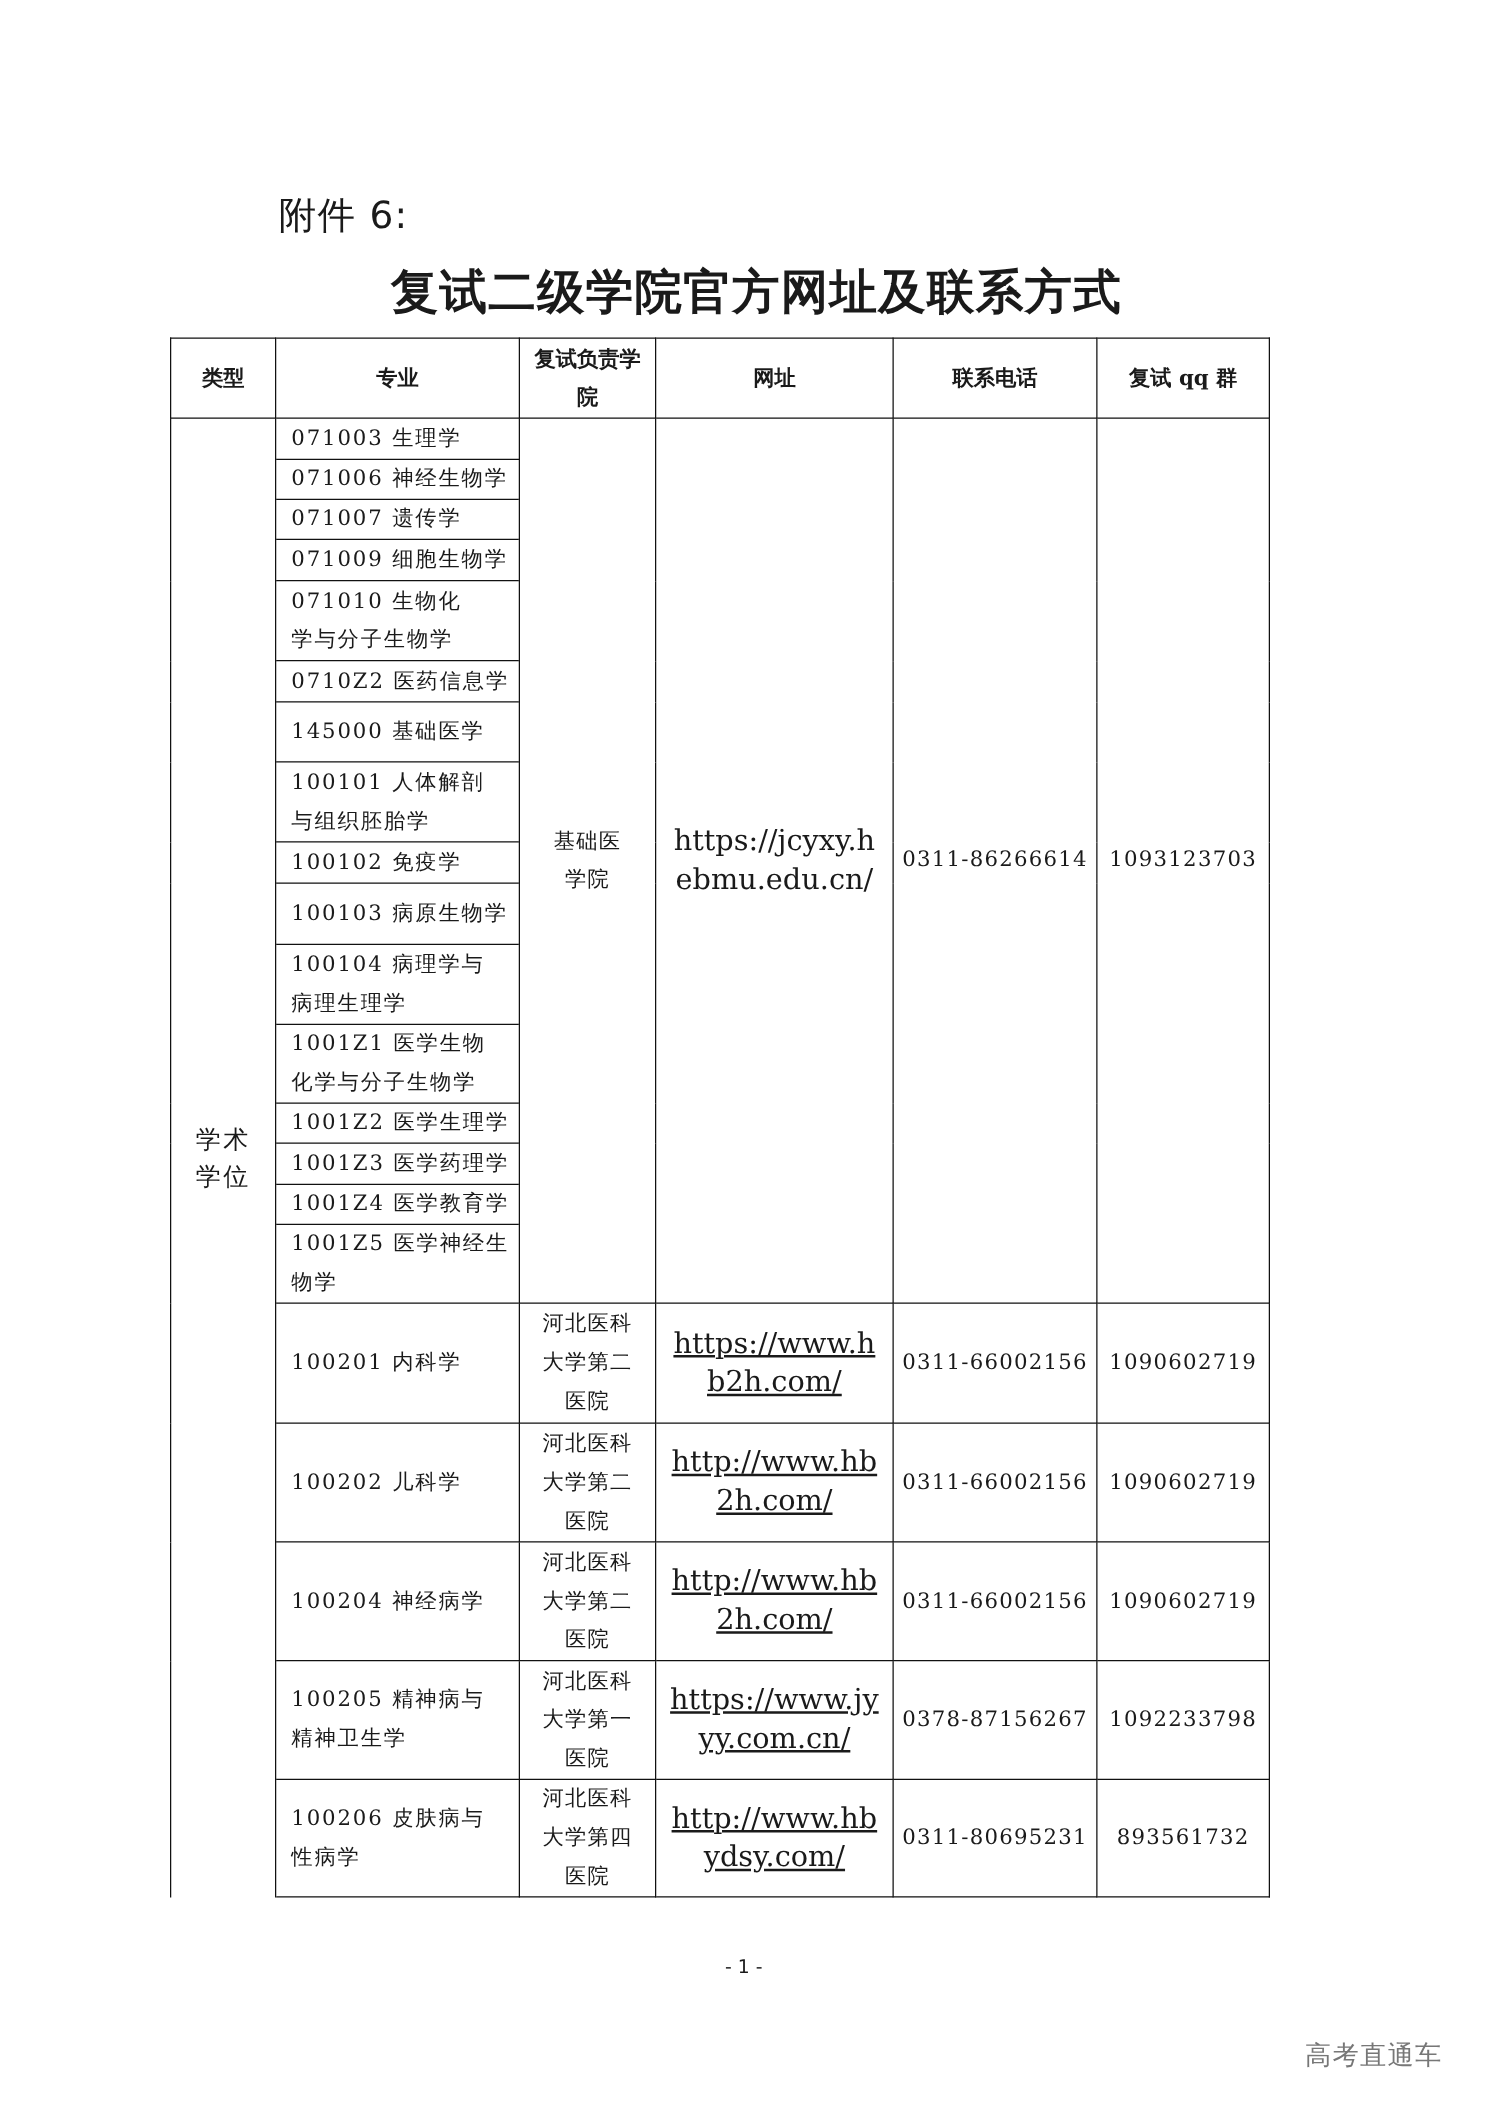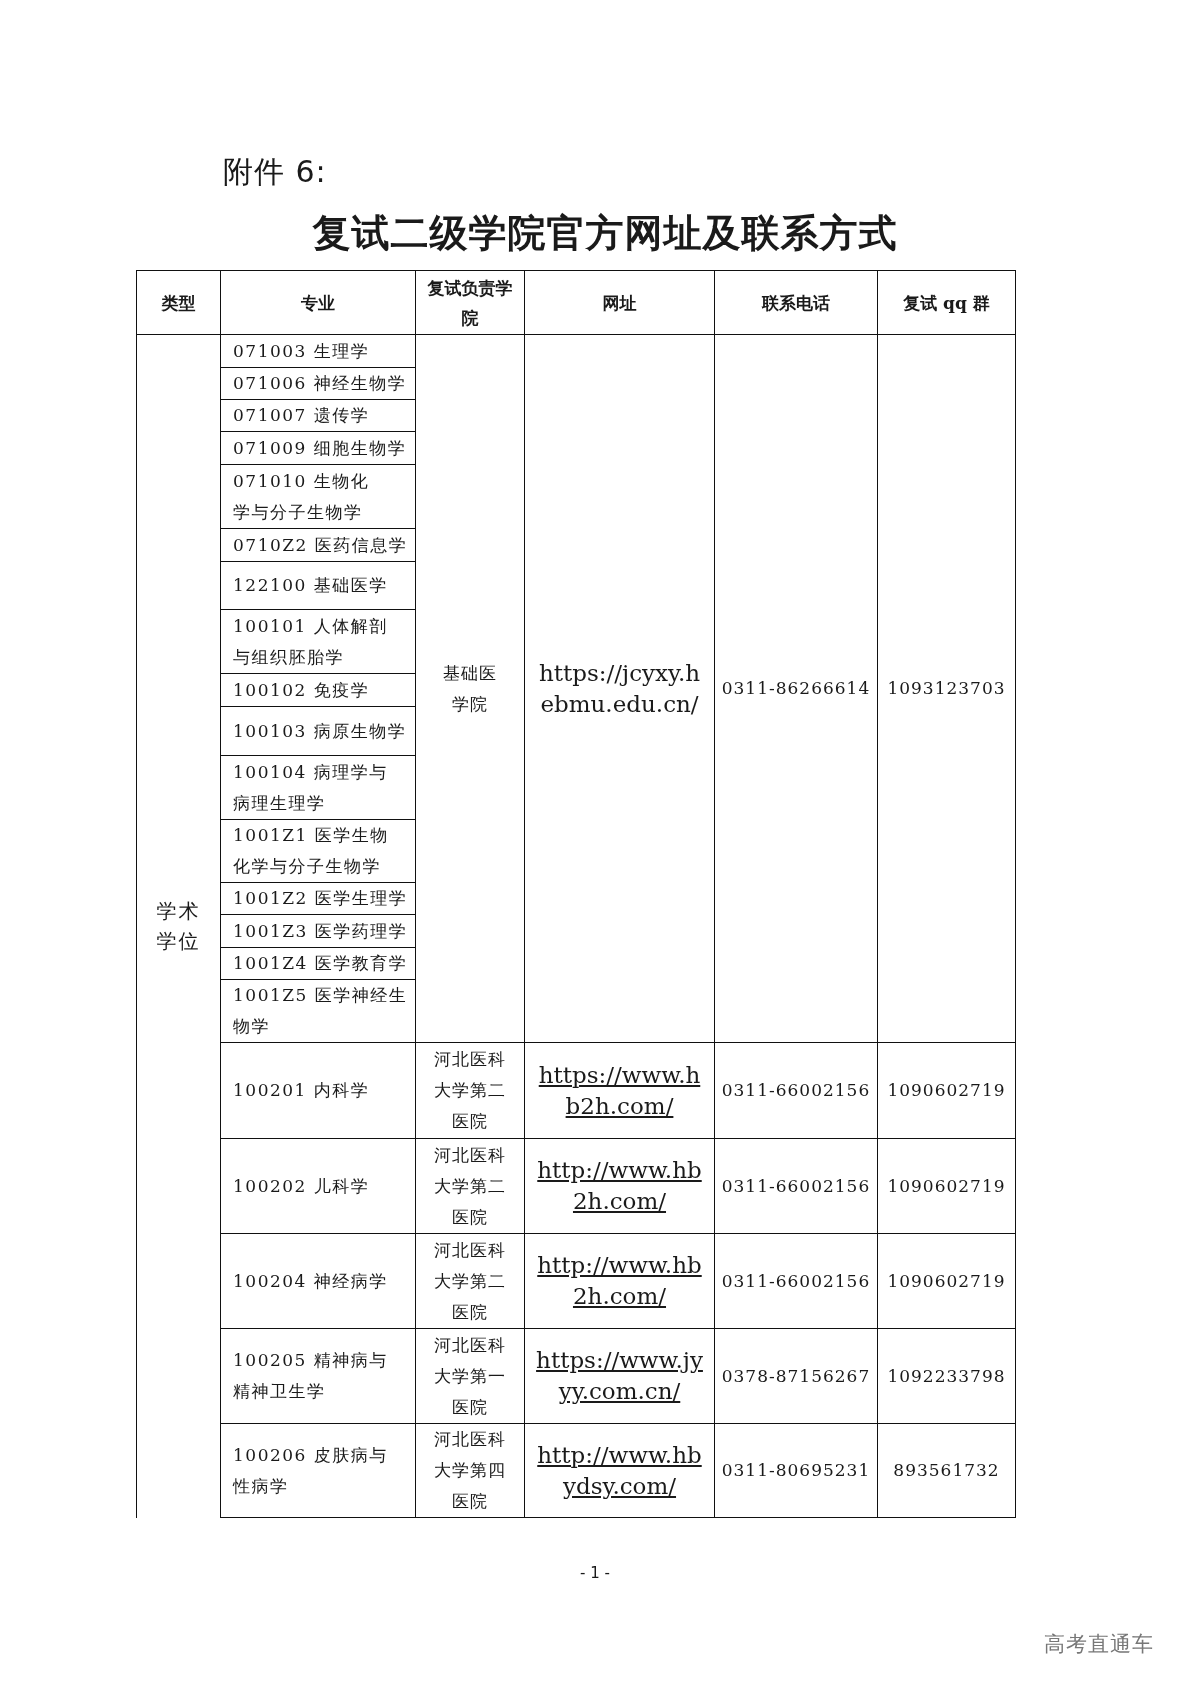--- a/index.html
+++ b/index.html
@@ -67,21 +67,21 @@
   <tr style="height:33px">
         <td class="major">071009 细胞生物学</td>
       </tr>
   <tr style="height:64px">
         <td class="major" style="padding-right:30px;">071010 生物化学与分子生物学</td>
       </tr>
   <tr style="height:33px">
         <td class="major">0710Z2 医药信息学</td>
       </tr>
   <tr style="height:48px">
-        <td class="major">122100 基础医学</td>
+        <td class="major">145000 基础医学</td>
       </tr>
   <tr style="height:64px">
         <td class="major" style="padding-right:14px;">100101 人体解剖与组织胚胎学</td>
       </tr>
   <tr style="height:33px">
         <td class="major">100102 免疫学</td>
       </tr>
   <tr style="height:49px">
         <td class="major">100103 病原生物学</td>
       </tr>

